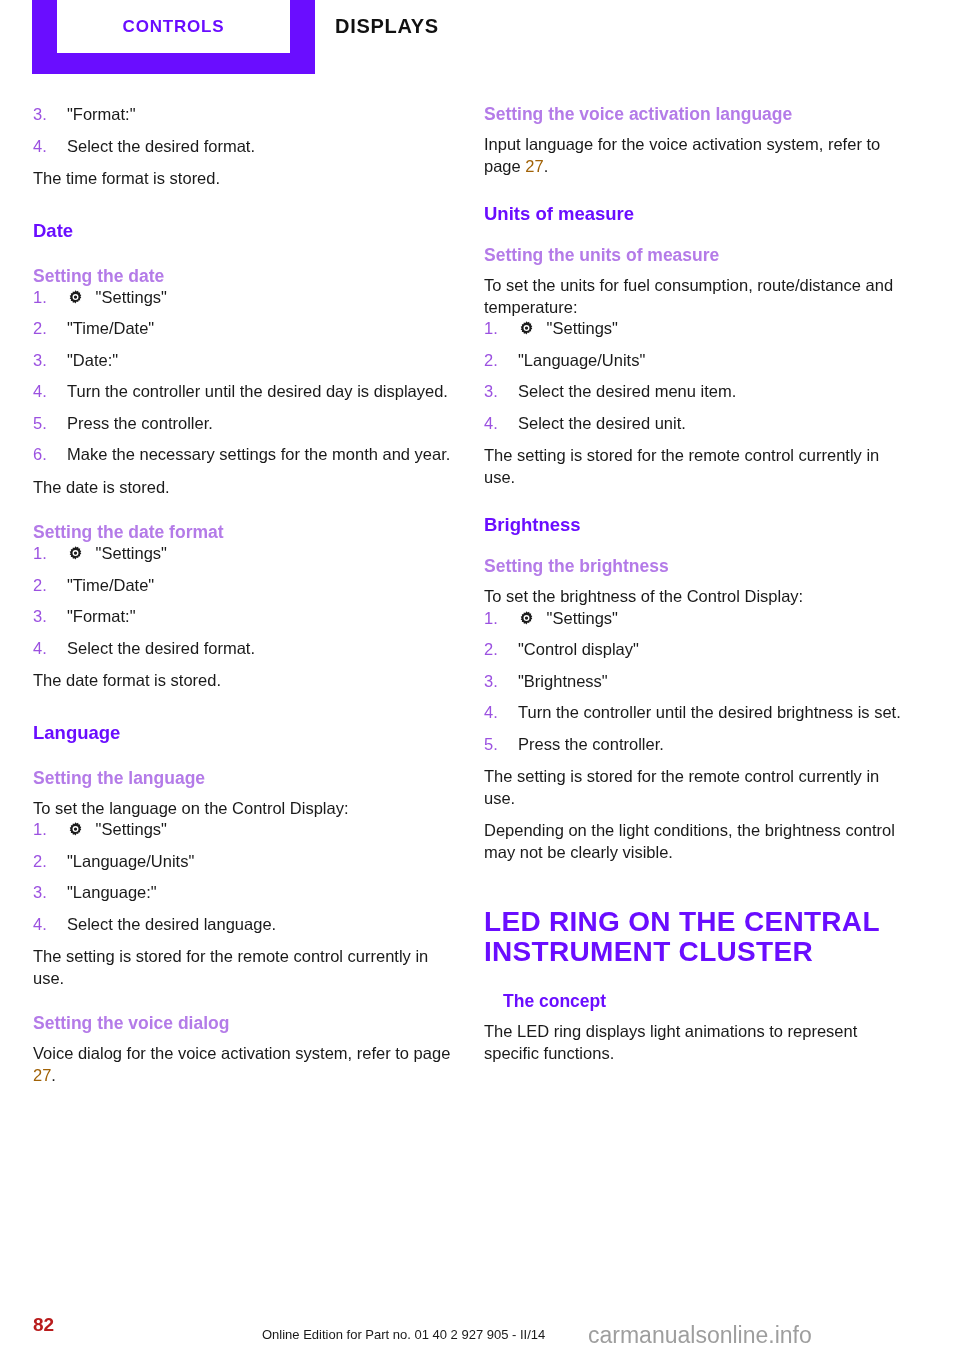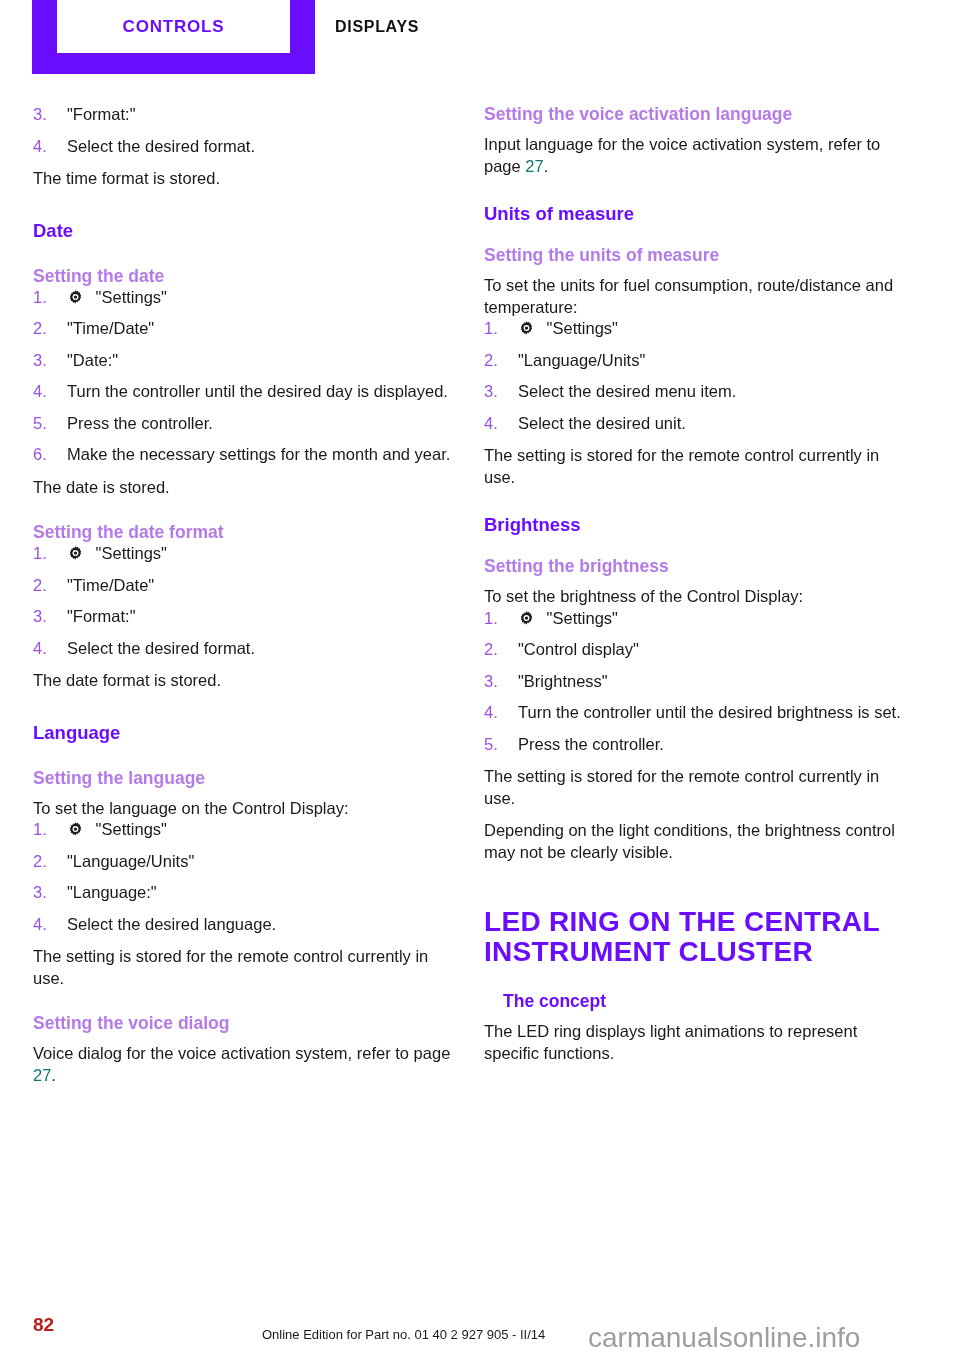--- a/index.html
+++ b/index.html
@@ -53,21 +53,21 @@
   .tab-inactive {
     position: absolute;
     left: 335px;
     top: 0;
     height: 53px;
     display: flex;
     align-items: center;
   }
   .tab-inactive-label {
     color: #111111;
-    font-size: 16px;
+    font-size: 20px;
     font-weight: bold;
     letter-spacing: 0.7px;
   }
 
   
   .page {
     position: absolute;
     top: 104px;
     left: 0;
     width: 960px;
@@ -104,21 +104,21 @@
     line-height: 21px;
     margin: 0;
   }
   .para {
     font-size: 16.5px;
     line-height: 21.5px;
     color: #1a1a1a;
     margin: 0;
   }
   .pref {
-    color: #0f766e;
+    color: #a16207;
   }
 
   
   .sp-h2     { margin-top: 30px; }
   .sp-h2-tight { margin-top: 26px; }
   .sp-h3     { margin-top: 24px; }
   .sp-h3-tight { margin-top: 20px; }
   .sp-h1     { margin-top: 44px; }
   .sp-p      { margin-top: 11px; }
   .sp-p-tight{ margin-top: 9px; }
@@ -178,21 +178,21 @@
     left: 262px;
     top: 27px;
     font-size: 13px;
     color: #1a1a1a;
     white-space: nowrap;
   }
   .watermark {
     position: absolute;
     left: 588px;
     top: 22px;
-    font-size: 28px;
+    font-size: 23px;
     color: #9e9e9e;
     white-space: nowrap;
   }
 </style>
 </head>
 <body>
 
 <div class="header">
   <div class="tab-active">
     <div class="tab-active-inner">

